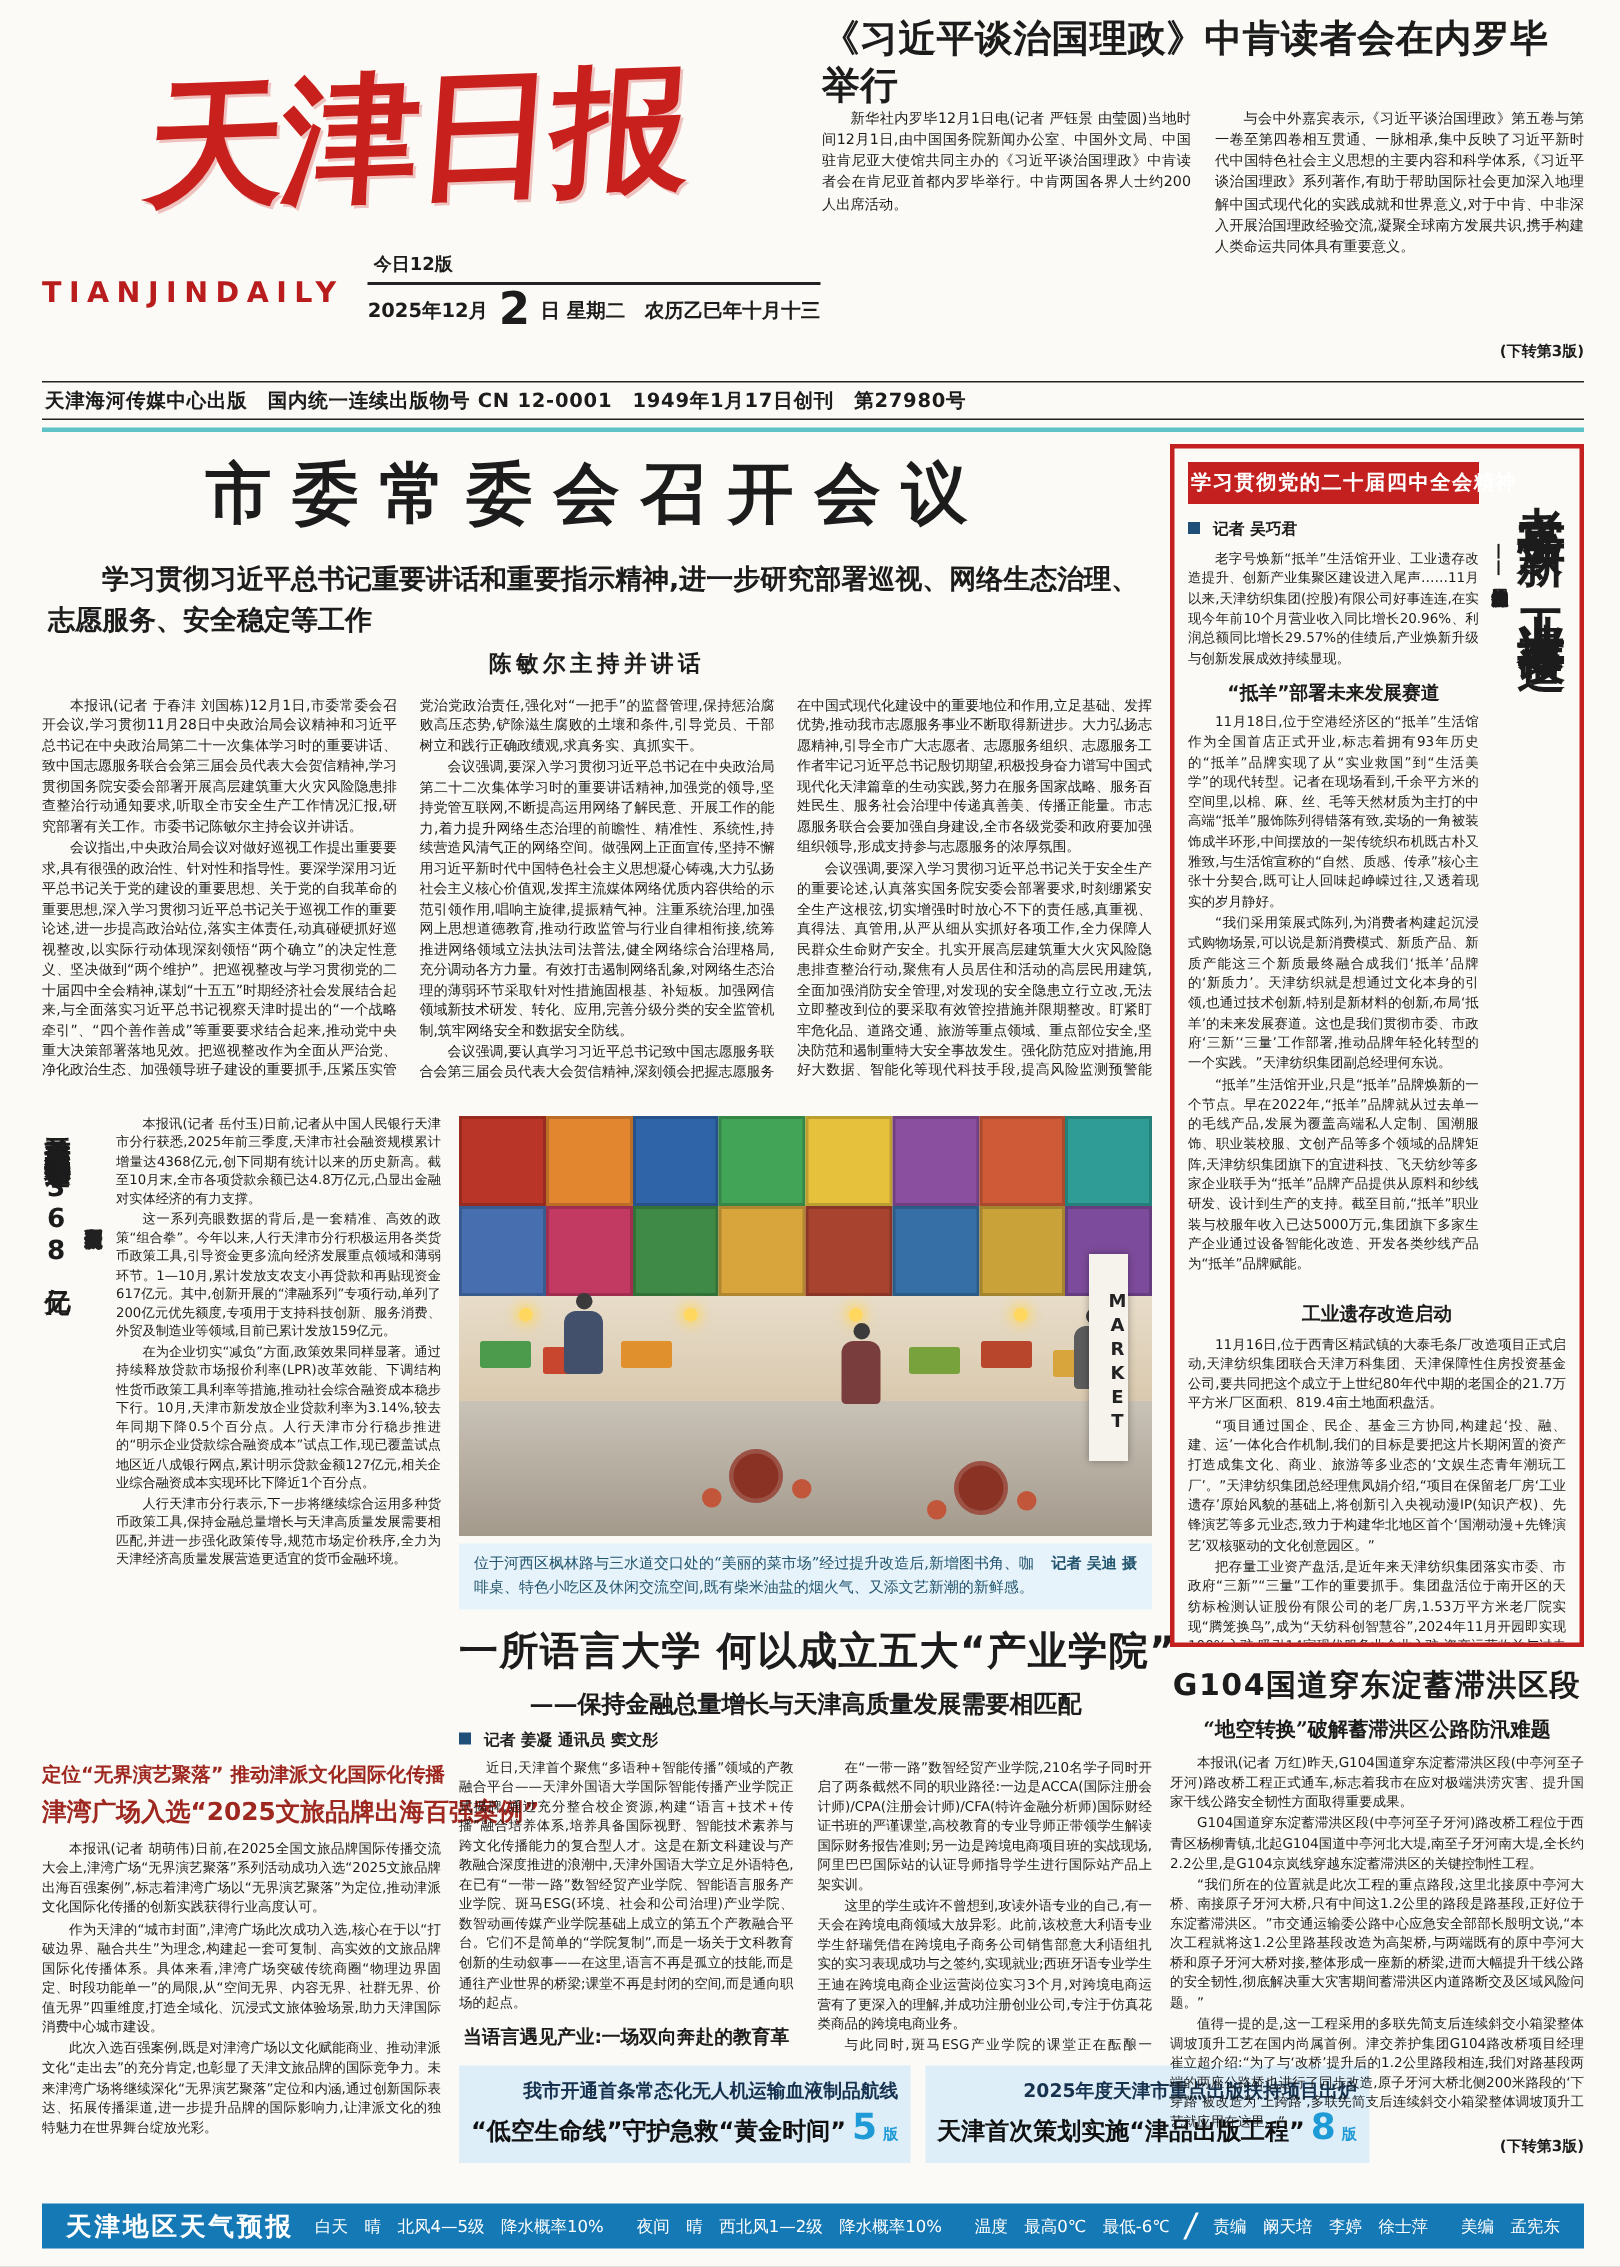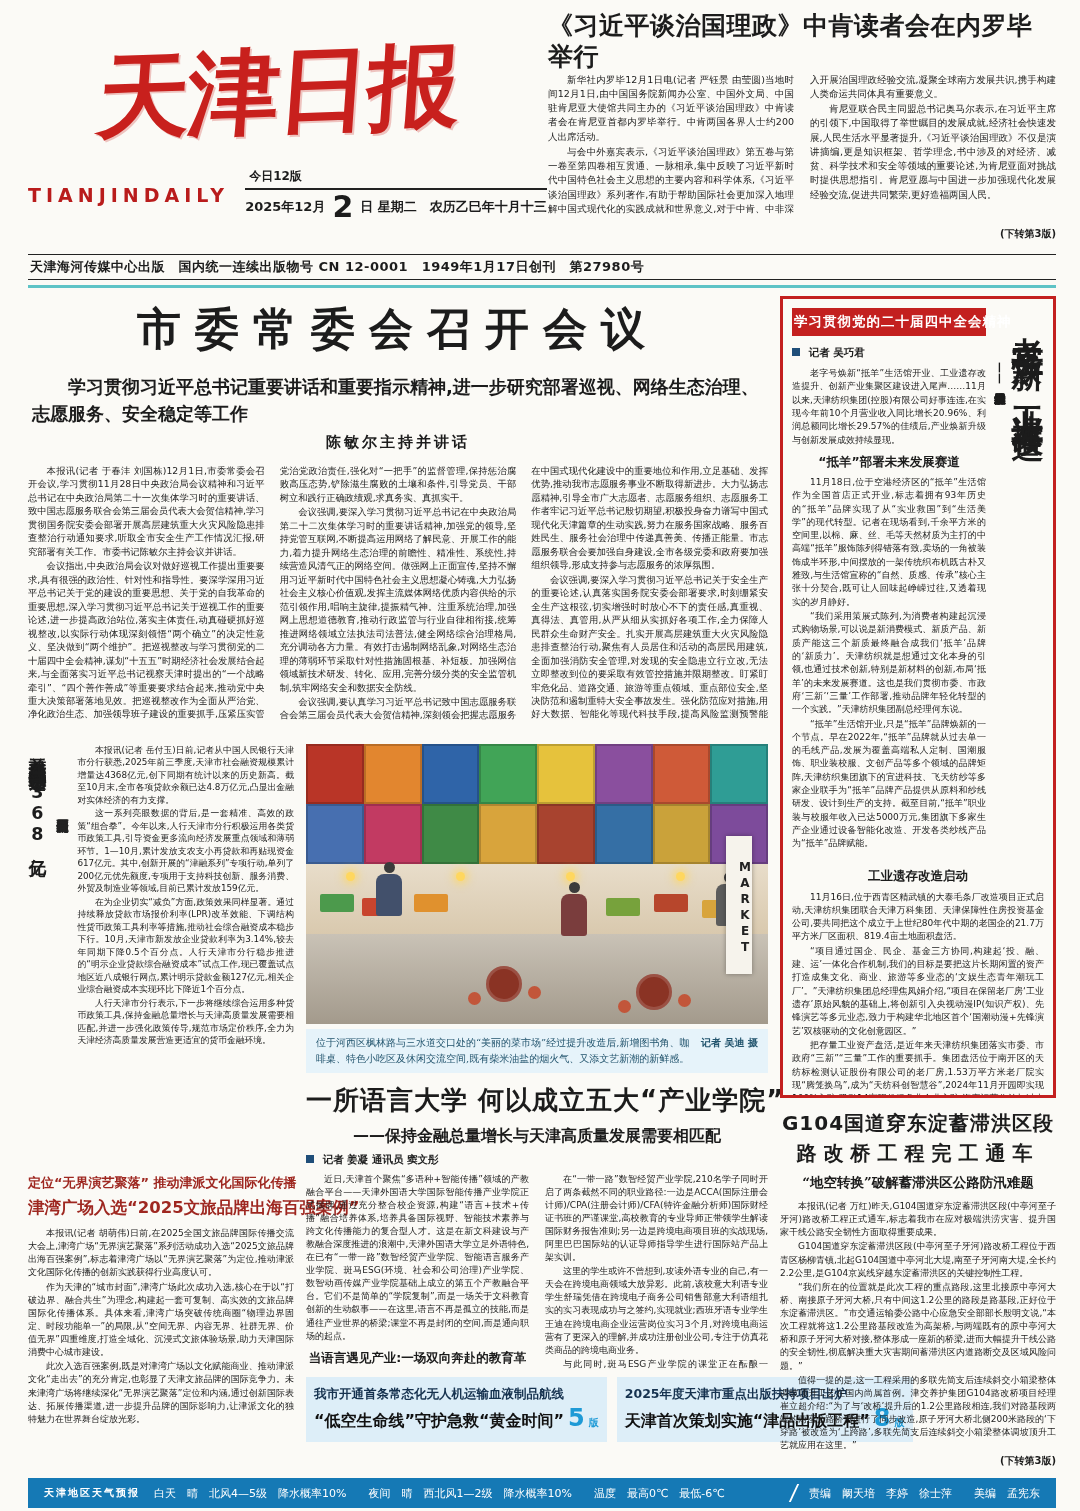--- a/index.html
+++ b/index.html
@@ -123,21 +123,21 @@
   .lang-sub{text-align:center; font-size:16px; font-weight:bold; margin:8px 0 6px;
     font-family:"DejaVu Serif","Liberation Serif",serif;}
   .byline{font-size:10.5px; font-weight:bold; margin:2px 0 6px; color:#222;}
   .sq{display:inline-block; width:8px; height:8px; background:#1f4e79; margin-right:5px;}
   .lang-cols{display:flex; gap:16px;}
   .lang-col{flex:1; min-width:0; font-size:9px; line-height:1.45; text-align:justify; height:196px; overflow:hidden;}
   .lang-subhead{font-weight:900; font-size:12.5px; text-align:center; margin:6px 0;}
 
   
   .teasers{display:flex; gap:10px; margin-top:8px;}
-  .teaser{flex:1; background:var(--teaser-bg); padding:9px 8px 10px; text-align:left;}
+  .teaser{flex:1; background:var(--teaser-bg); padding:9px 8px 10px; text-align:right;}
   .t-kicker{font-weight:bold; font-size:12.5px; color:#16324f;}
   .t-head-row{margin-top:6px; font-weight:900; font-size:16px; color:#111;
     display:flex; justify-content:center; align-items:baseline; gap:4px; white-space:nowrap;}
   .t-num{color:var(--page-num-blue); font-size:24px; font-weight:900; line-height:.8;}
   .t-ban{color:var(--page-num-blue); font-size:10px; font-weight:bold;}
 
   
   .red-box{border:3px solid var(--box-red); padding:9px 9px 5px; height:802px; overflow:hidden;}
   .rb-main{display:flex; height:552px; overflow:hidden;}
   .rb-content{flex:1; min-width:0; padding-right:7px;}
@@ -156,21 +156,21 @@
   .g104{margin-top:12px;}
   .g-h1{font-size:20px; font-weight:900; text-align:center; letter-spacing:1px; white-space:nowrap;}
   .g-h2{font-size:20px; font-weight:900; text-align:center; letter-spacing:.35em; margin-top:3px; white-space:nowrap;}
   .g-sub{font-size:13.5px; font-weight:bold; text-align:center; margin:7px 0 8px;
     font-family:"DejaVu Serif","Liberation Serif",serif;}
   .g-body{font-size:9px; line-height:1.46; text-align:justify; height:252px; overflow:hidden;}
 
   
   .weather{margin-top:10px; background:var(--weather-blue); color:#fff; height:30px;
     display:flex; align-items:center; padding:0 16px; gap:14px; font-size:11px;}
-  .w-label{font-weight:900; font-size:10px; letter-spacing:2px; white-space:nowrap;}
+  .w-label{font-weight:900; font-size:17px; letter-spacing:2px; white-space:nowrap;}
   .w-forecast{flex:1; white-space:nowrap; overflow:hidden;}
   .w-slash{width:2px; height:18px; background:#fff; transform:skewX(-25deg); flex:none;}
   .w-staff{white-space:nowrap;}
 </style>
 </head>
 <body>
 
 <div class="page">
 
   <div class="header-row">
@@ -187,21 +187,20 @@
           </div>
         </div>
       </div>
     </div>
 
     <div class="top-article">
       <div class="top-headline">《习近平谈治国理政》中肯读者会在内罗毕举行</div>
       <div class="top-body">
           <p class="para">新华社内罗毕12月1日电(记者 严钰景 由莹圆)当地时间12月1日,由中国国务院新闻办公室、中国外文局、中国驻肯尼亚大使馆共同主办的《习近平谈治国理政》中肯读者会在肯尼亚首都内罗毕举行。中肯两国各界人士约200人出席活动。</p>
           <p class="para">与会中外嘉宾表示,《习近平谈治国理政》第五卷与第一卷至第四卷相互贯通、一脉相承,集中反映了习近平新时代中国特色社会主义思想的主要内容和科学体系,《习近平谈治国理政》系列著作,有助于帮助国际社会更加深入地理解中国式现代化的实践成就和世界意义,对于中肯、中非深入开展治国理政经验交流,凝聚全球南方发展共识,携手构建人类命运共同体具有重要意义。</p>
-          <p class="para">肯尼亚联合民主同盟总书记奥马尔表示,在习近平主席的引领下,中国取得了举世瞩目的发展成就,经济社会快速发展,人民生活水平显著提升,《习近平谈治国理政》不仅是演讲摘编,更是知识框架、哲学理念,书中涉及的对经济、减贫、科学技术和安全等领域的重要论述,为肯尼亚面对挑战时提供思想指引。肯尼亚愿与中国进一步加强现代化发展经验交流,促进共同繁荣,更好造福两国人民。</p>
         </div>
       <span class="cont">(下转第3版)</span>
     </div>
   </div>
 
   <div class="pub-line">天津海河传媒中心出版　国内统一连续出版物号 CN 12-0001　1949年1月17日创刊　第27980号</div>
   <div class="teal-rule"></div>
 
   <div class="content">
 
@@ -383,21 +382,20 @@
               <p class="para">11月16日,位于西青区精武镇的大泰毛条厂改造项目正式启动,天津纺织集团联合天津万科集团、天津保障性住房投资基金公司,要共同把这个成立于上世纪80年代中期的老国企的21.7万平方米厂区面积、819.4亩土地面积盘活。</p>
               <p class="para">“项目通过国企、民企、基金三方协同,构建起‘投、融、建、运’一体化合作机制,我们的目标是要把这片长期闲置的资产打造成集文化、商业、旅游等多业态的‘文娱生态青年潮玩工厂’。”天津纺织集团总经理焦凤娟介绍,“项目在保留老厂房‘工业遗存’原始风貌的基础上,将创新引入央视动漫IP(知识产权)、先锋演艺等多元业态,致力于构建华北地区首个‘国潮动漫+先锋演艺’双核驱动的文化创意园区。”</p>
               <p class="para">把存量工业资产盘活,是近年来天津纺织集团落实市委、市政府“三新”“三量”工作的重要抓手。集团盘活位于南开区的天纺标检测认证股份有限公司的老厂房,1.53万平方米老厂院实现“腾笼换鸟”,成为“天纺科创智慧谷”,2024年11月开园即实现100%入驻,吸引14家现代服务业企业入驻,资产运营收益与过去相比实现两位数增长。</p>
             </div>
 
         </div>
       </div>
 
       <div class="g104">
         <div class="g-h1">G104国道穿东淀蓄滞洪区段</div>
-        <div class="g-h2">路改桥工程完工通车</div>
         <div class="g-sub">“地空转换”破解蓄滞洪区公路防汛难题</div>
         <div class="g-body">
             <p class="para">本报讯(记者 万红)昨天,G104国道穿东淀蓄滞洪区段(中亭河至子牙河)路改桥工程正式通车,标志着我市在应对极端洪涝灾害、提升国家干线公路安全韧性方面取得重要成果。</p>
             <p class="para">G104国道穿东淀蓄滞洪区段(中亭河至子牙河)路改桥工程位于西青区杨柳青镇,北起G104国道中亭河北大堤,南至子牙河南大堤,全长约2.2公里,是G104京岚线穿越东淀蓄滞洪区的关键控制性工程。</p>
             <p class="para">“我们所在的位置就是此次工程的重点路段,这里北接原中亭河大桥、南接原子牙河大桥,只有中间这1.2公里的路段是路基段,正好位于东淀蓄滞洪区。”市交通运输委公路中心应急安全部部长殷明文说,“本次工程就将这1.2公里路基段改造为高架桥,与两端既有的原中亭河大桥和原子牙河大桥对接,整体形成一座新的桥梁,进而大幅提升干线公路的安全韧性,彻底解决重大灾害期间蓄滞洪区内道路断交及区域风险问题。”</p>
             <p class="para">值得一提的是,这一工程采用的多联先简支后连续斜交小箱梁整体调坡顶升工艺在国内尚属首例。津交养护集团G104路改桥项目经理崔立超介绍:“为了与‘改桥’提升后的1.2公里路段相连,我们对路基段两端的两座公路桥也进行了同步改造,原子牙河大桥北侧200米路段的‘下穿路’被改造为‘上跨路’,多联先简支后连续斜交小箱梁整体调坡顶升工艺就应用在这里。”</p>
           </div>
         <span class="cont">(下转第3版)</span>
       </div>
 

